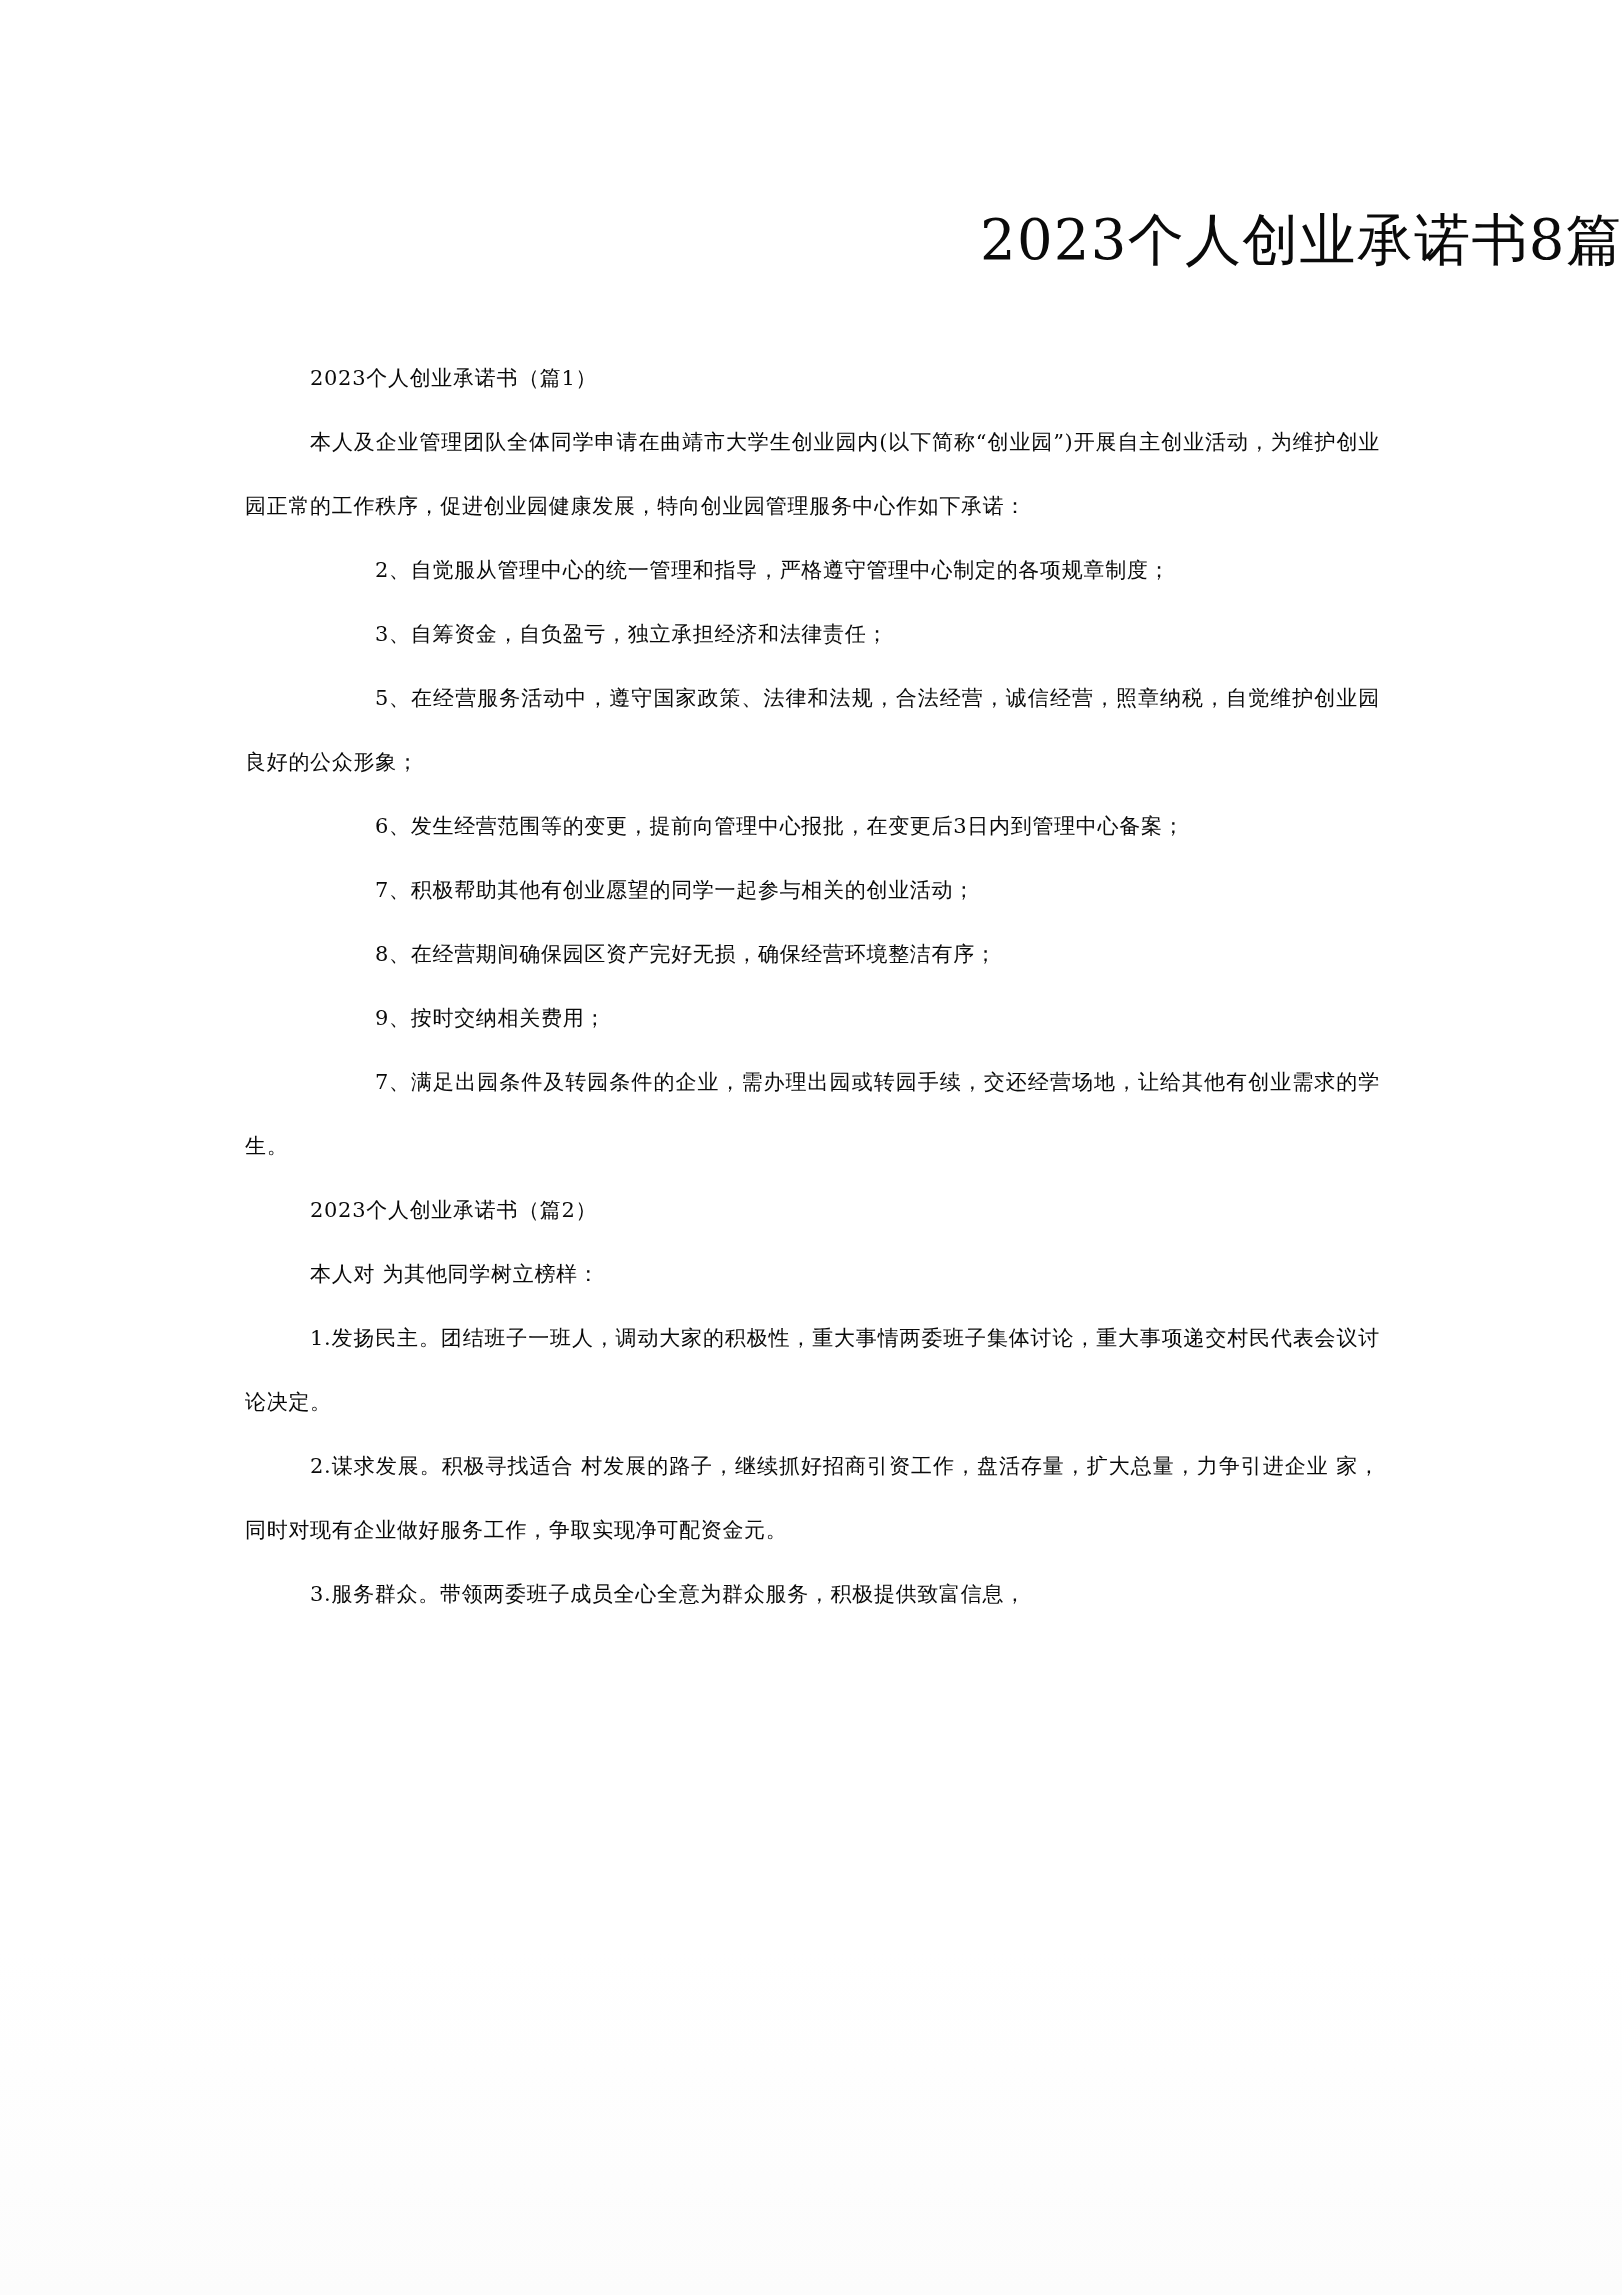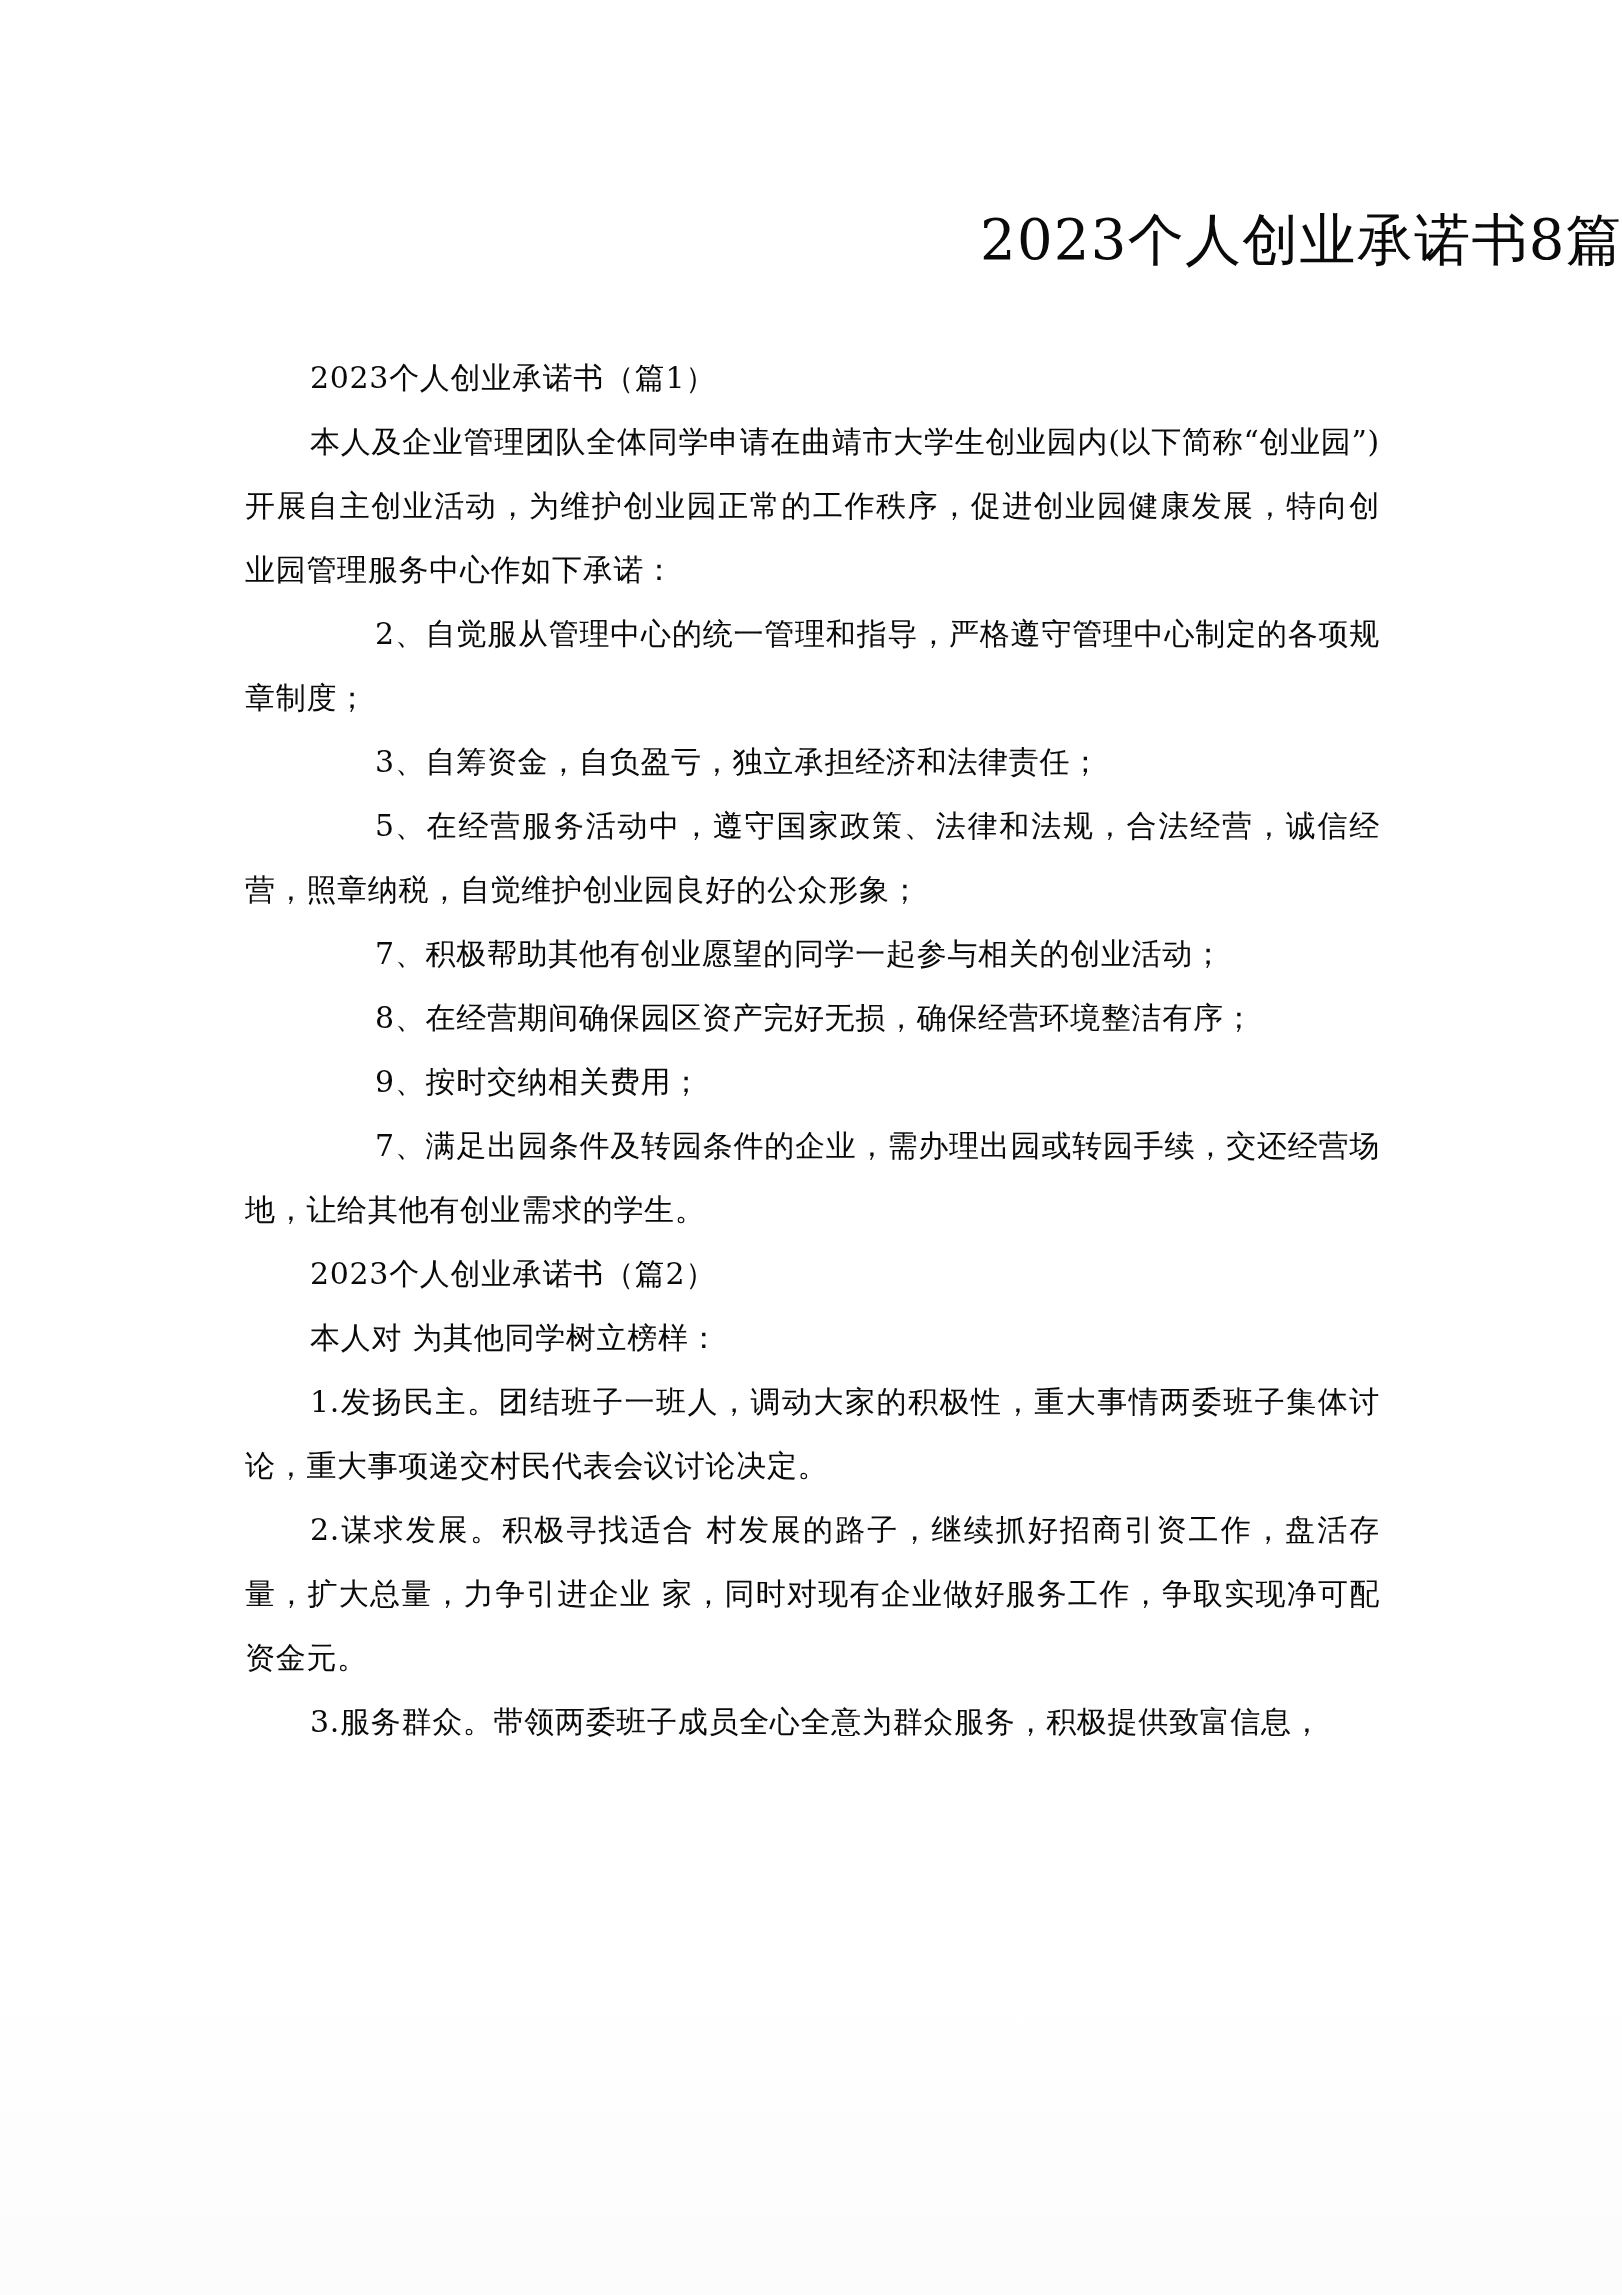--- a/index.html
+++ b/index.html
@@ -32,21 +32,21 @@
     line-height: 72px;
     letter-spacing: 1.3px;
     margin: 0;
     font-weight: normal;
   }
   .body {
     position: absolute;
     left: 245px;
     top: 346px;
     width: 1135px;
-    font-size: 30px;
+    font-size: 21px;
     line-height: 64px;
   }
   .p {
     margin: 0;
     text-indent: 65px;
     text-align: justify;
     text-justify: inter-character;
     letter-spacing: 0.7px;
   }
   .p.heading {
@@ -68,20 +68,21 @@
   <h1 class="title">2023个人创业承诺书8篇</h1>
 
   <div class="body">
 
     <p class="p heading">2023个人创业承诺书（篇1）</p>
     <p class="p">本人及企业管理团队全体同学申请在曲靖市大学生创业园内(以下简称“创业园”)开展自主创业活动，为维护创业园正常的工作秩序，促进创业园健康发展，特向创业园管理服务中心作如下承诺：</p>
 
     <p class="p"><span class="num">2、</span><span>自觉服从管理中心的统一管理和指导，严格遵守管理中心制定的各项规章制度；</span></p>
     <p class="p"><span class="num">3、</span><span>自筹资金，自负盈亏，独立承担经济和法律责任；</span></p>
     <p class="p"><span class="num">5、</span><span>在经营服务活动中，遵守国家政策、法律和法规，合法经营，诚信经营，照章纳税，自觉维护创业园良好的公众形象；</span></p>
+    <p class="p"><span class="num">6、</span><span>发生经营范围等的变更，提前向管理中心报批，在变更后3日内到管理中心备案；</span></p>
     <p class="p"><span class="num">7、</span><span>积极帮助其他有创业愿望的同学一起参与相关的创业活动；</span></p>
     <p class="p"><span class="num">8、</span><span>在经营期间确保园区资产完好无损，确保经营环境整洁有序；</span></p>
     <p class="p"><span class="num">9、</span><span>按时交纳相关费用；</span></p>
     <p class="p"><span class="num wide">7、</span><span>满足出园条件及转园条件的企业，需办理出园或转园手续，交还经营场地，让给其他有创业需求的学生。</span></p>
 
     <p class="p heading">2023个人创业承诺书（篇2）</p>
     <p class="p">本人对 为其他同学树立榜样：</p>
 
     <p class="p"><span>1.</span><span>发扬民主。团结班子一班人，调动大家的积极性，重大事情两委班子集体讨论，重大事项递交村民代表会议讨论决定。</span></p>
     <p class="p"><span>2.</span><span>谋求发展。积极寻找适合 村发展的路子，继续抓好招商引资工作，盘活存量，扩大总量，力争引进企业 家，同时对现有企业做好服务工作，争取实现净可配资金元。</span></p>

